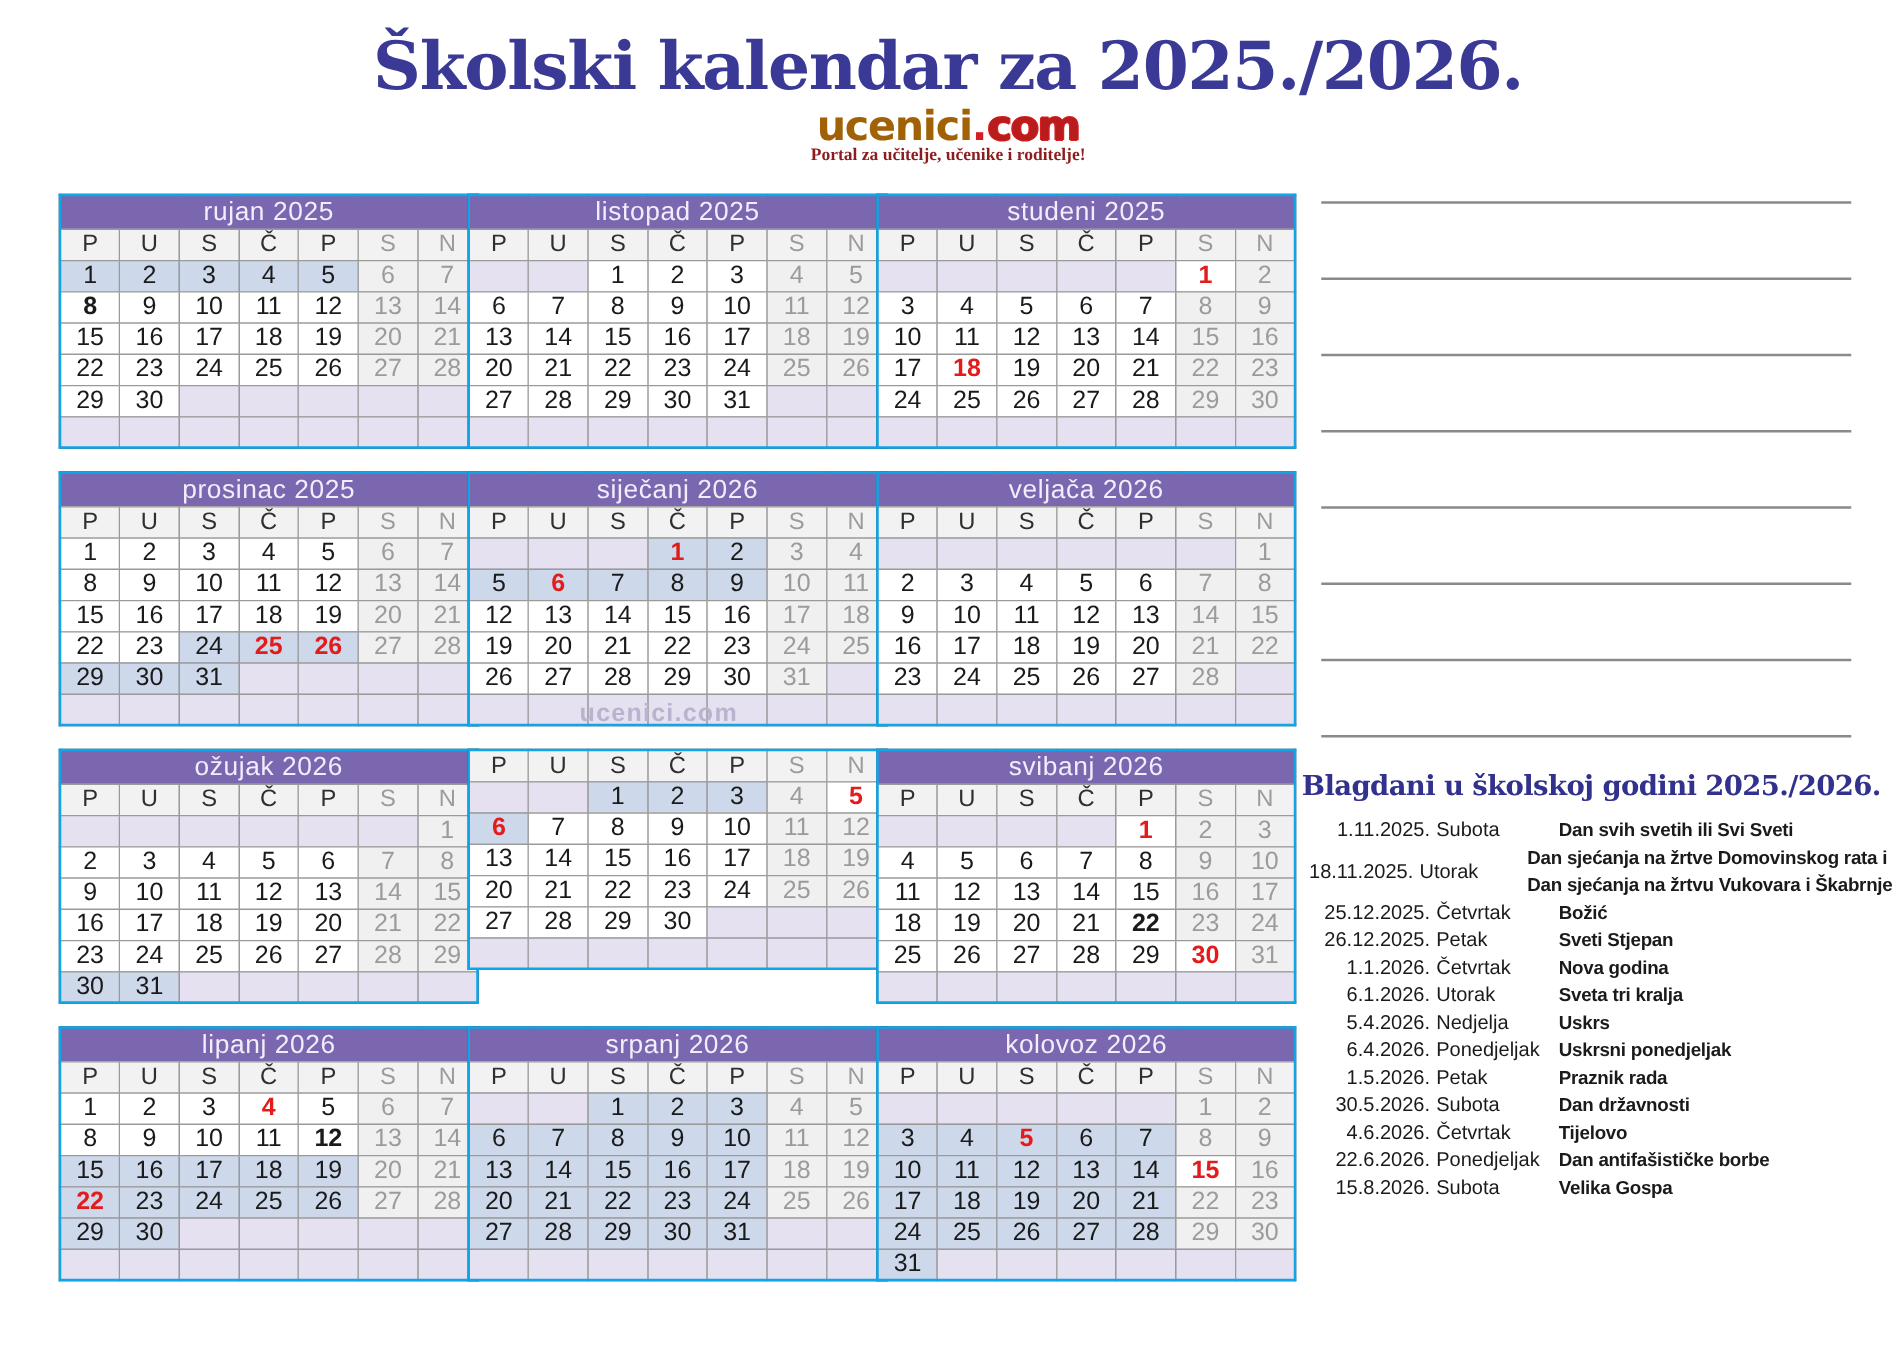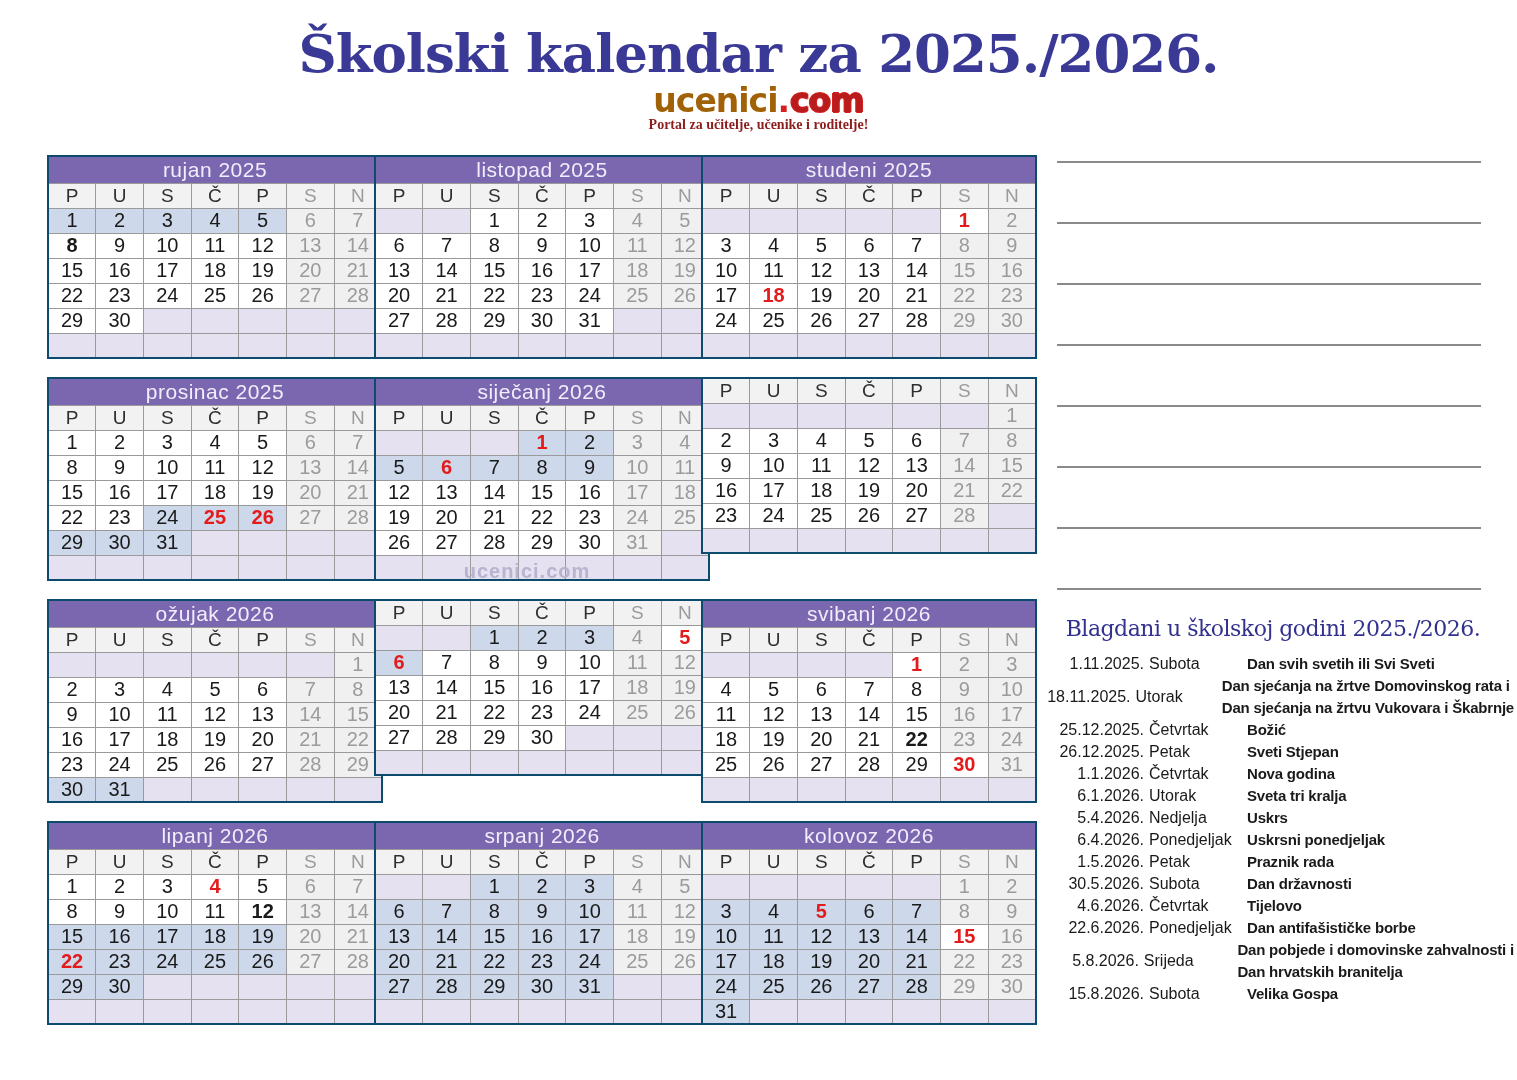--- a/index.html
+++ b/index.html
@@ -45,21 +45,21 @@
   
   .calendars{
     position:absolute;left:47px;top:155px;
     display:grid;
     grid-template-columns:repeat(3,306px);
     column-gap:21px;row-gap:13px;
   }
   .month-wrap{position:relative;width:306px;height:209px;}
   table.month{
     border-collapse:collapse;table-layout:fixed;width:336px;
-    border:2px solid #0c4a6e;
+    border:2px solid #0ea5e9;
     background:#404040;
   }
   table.month th,table.month td{border:1px solid #9a9a9a;text-align:center;}
   th.mtitle{
     background:var(--purple);color:#f2edfb;
     font-weight:400;font-size:21px;height:27px;letter-spacing:0.5px;
   }
   tr.dayhead th{
     background:#f2f2f2;font-weight:400;font-size:19px;height:25px;color:#2f2f2f;
   }
@@ -78,21 +78,21 @@
     font-size:20px;font-weight:bold;letter-spacing:1px;
     color:#b9b3cf;
   }
   
   .right-col{position:absolute;left:1032px;top:155px;width:482px;}
   .notes{width:424px;margin-left:25px;}
   .note-line{height:61px;border-bottom:2px solid #8a8a8a;}
   .note-line.first{height:8px;}
   .holidays-title{
     font-family:"DejaVu Serif", serif;
-    font-weight:normal;font-size:22px;color:#32328e;
+    font-weight:bold;font-size:22px;color:#32328e;
     text-align:center;margin-top:26px;margin-bottom:12px;
     letter-spacing:-0.5px;
   }
   .holiday-list{width:100%;}
   .holiday-row{display:flex;align-items:center;}
   .hdate{width:112px;text-align:right;font-size:16px;line-height:22px;white-space:pre;}
   .hday{width:98px;margin-left:5px;font-size:16px;line-height:22px;white-space:pre;}
   .hname{
     flex:1;font-weight:bold;font-size:15px;letter-spacing:-0.2px;
     line-height:22px;white-space:pre;
@@ -477,20 +477,23 @@
             <td class="emp"></td>
             <td class="emp"></td>
           </tr>
         </tbody>
       </table>
       <div class="watermark">ucenici.com</div>
     </div>
     <div class="month-wrap">
       <table class="month">
         <thead>
+          <tr>
+            <th class="mtitle" colspan="7">veljača 2026</th>
+          </tr>
           <tr class="dayhead">
             <th>P</th>
             <th>U</th>
             <th>S</th>
             <th>Č</th>
             <th>P</th>
             <th class="weh">S</th>
             <th class="weh">N</th>
           </tr>
         </thead>
@@ -1063,24 +1066,18 @@
         <span class="hdate">4.6.2026.</span>
         <span class="hday">Četvrtak</span>
         <span class="hname">Tijelovo</span>
       </div>
       <div class="holiday-row">
         <span class="hdate">22.6.2026.</span>
         <span class="hday">Ponedjeljak</span>
         <span class="hname">Dan antifašističke borbe</span>
       </div>
       <div class="holiday-row">
-        <span class="hdate">5.8.2026.</span>
-        <span class="hday">Srijeda</span>
-        <span class="hname">Dan pobjede i domovinske zahvalnosti i
-Dan hrvatskih branitelja</span>
-      </div>
-      <div class="holiday-row">
         <span class="hdate">15.8.2026.</span>
         <span class="hday">Subota</span>
         <span class="hname">Velika Gospa</span>
       </div>
     </div>
 </div>
 
 </body></html>

